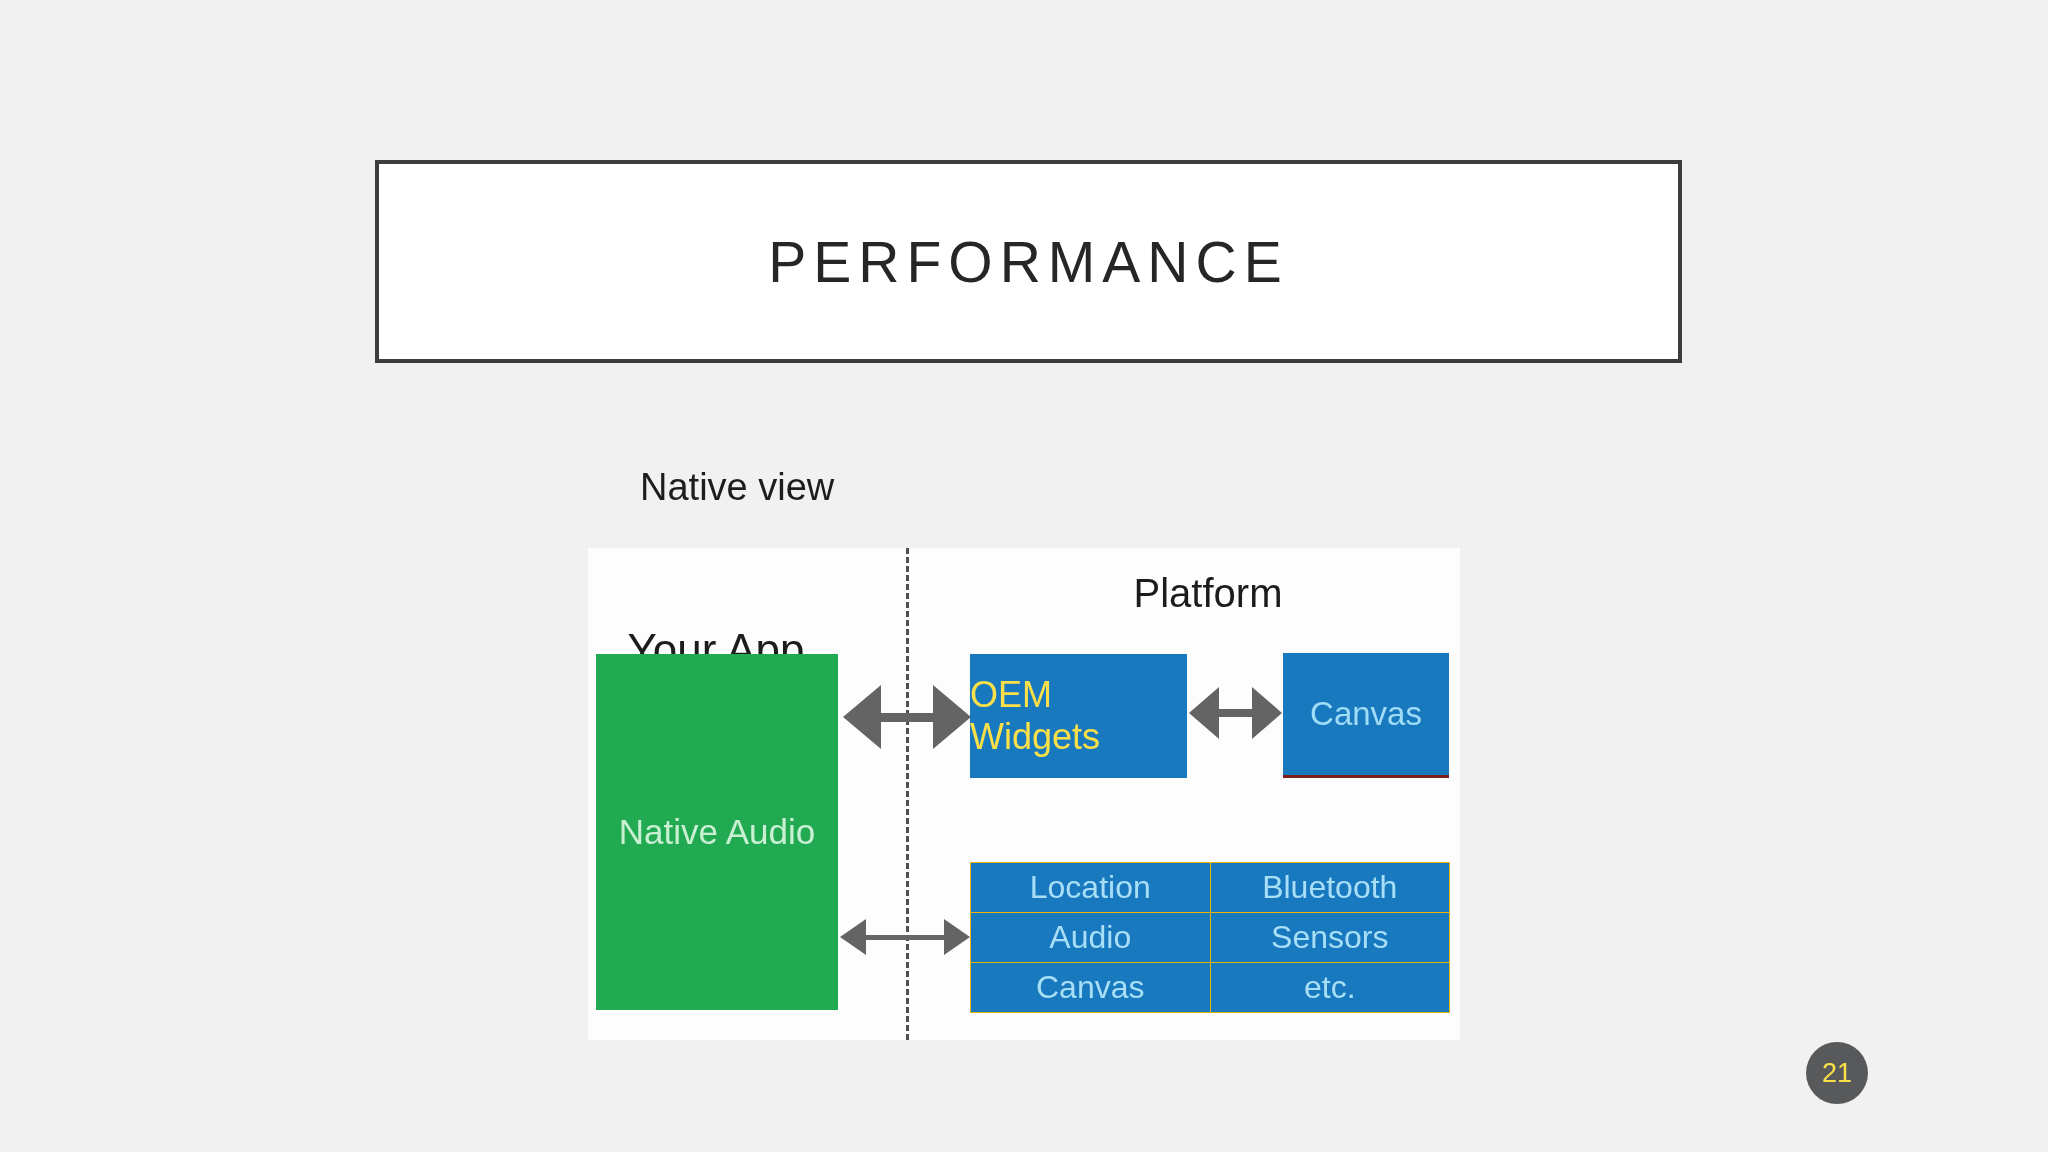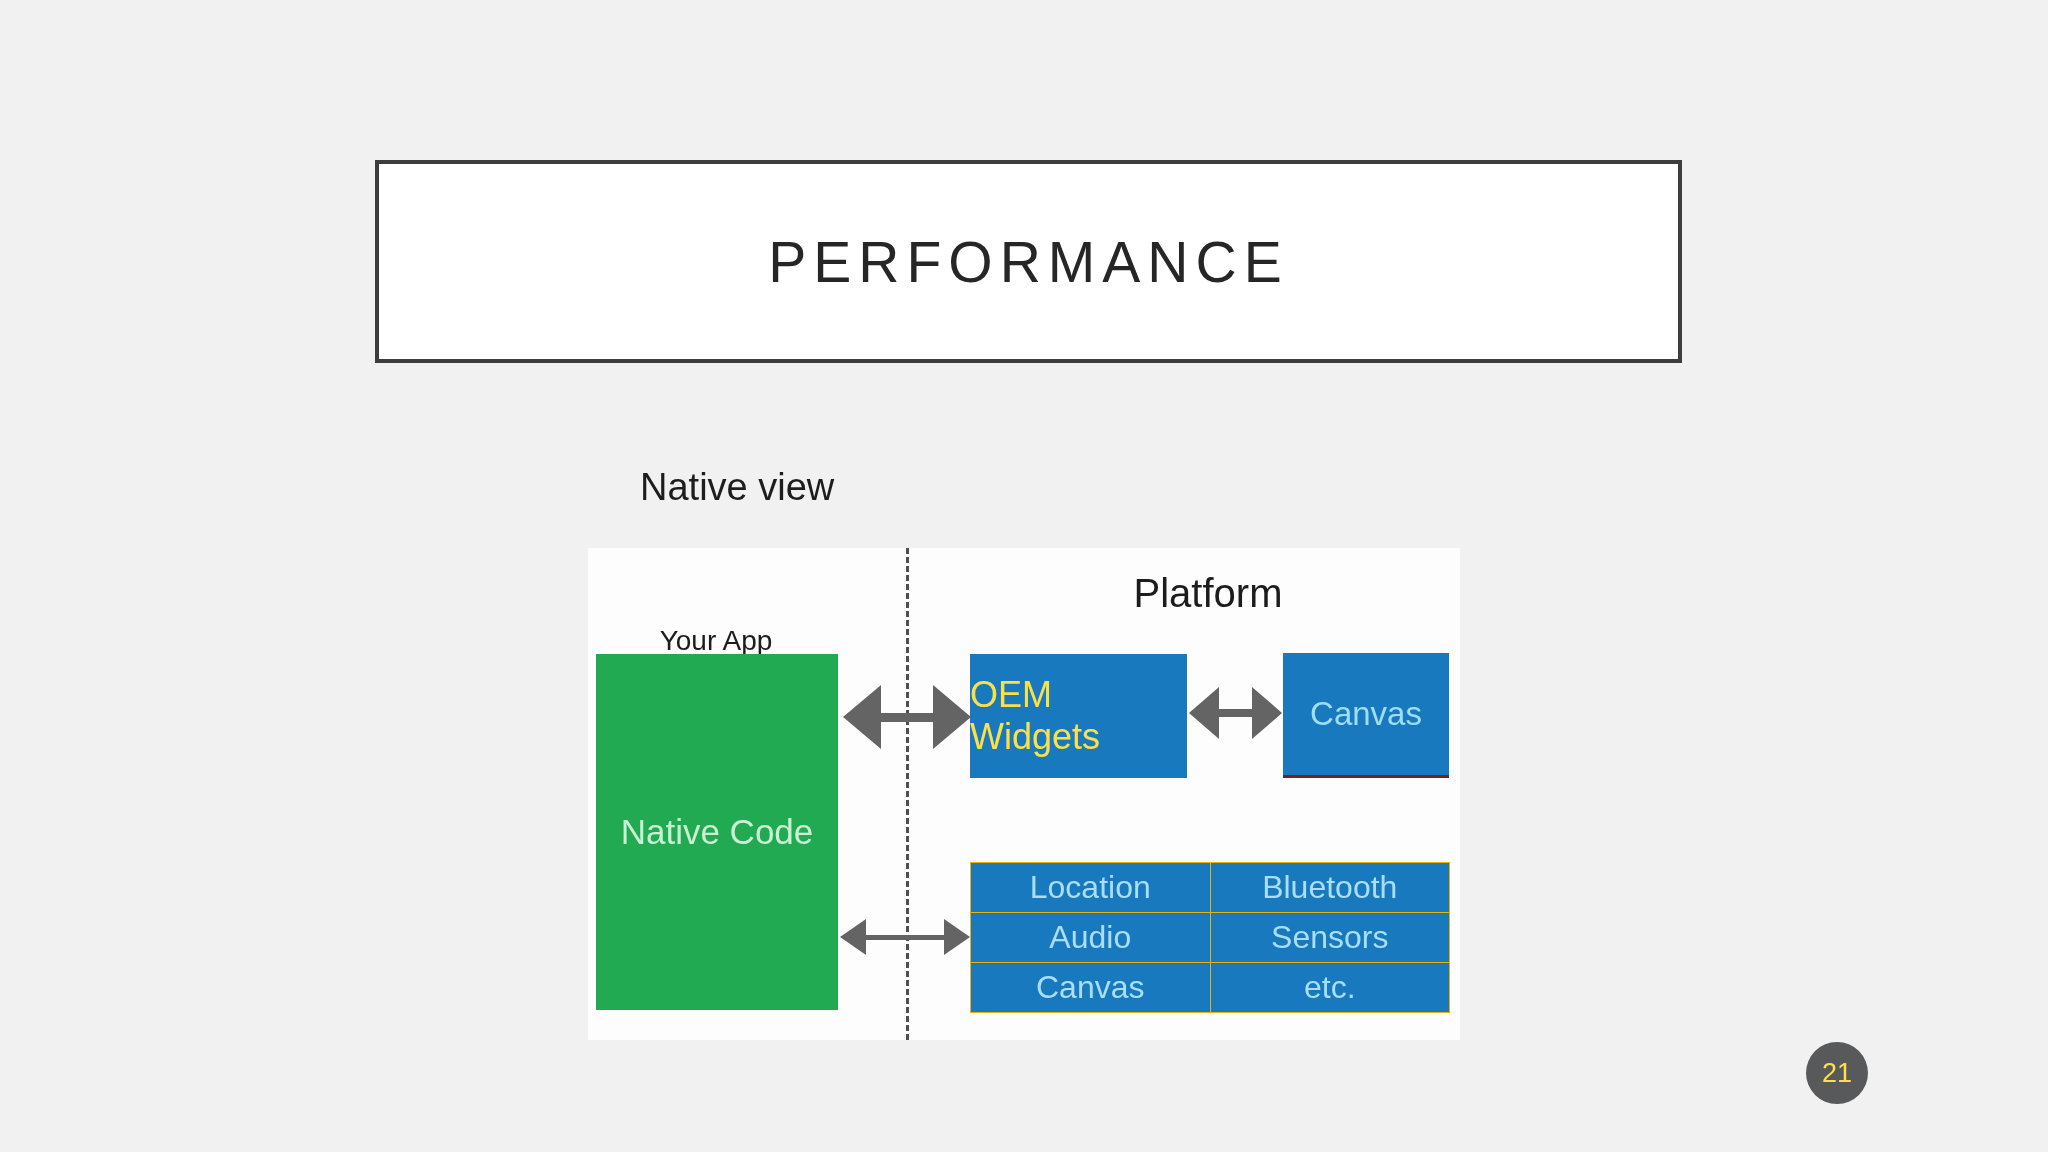--- a/index.html
+++ b/index.html
@@ -41,21 +41,21 @@
     background: #fdfdfe;
   }
   .dashed-divider {
     position: absolute; left: 318px; top: 0; height: 100%;
     width: 0; border-left: 3px dashed #4f4f4f;
   }
   .section-label {
     position: absolute; color: #1c1c1c; text-align: center; margin-top: 21px;
   }
   .platform-label { left: 480px; top: 2px; width: 280px; font-size: 40px; }
-  .your-app-label { left: 28px; top: 56px; width: 200px; font-size: 28px; }
+  .your-app-label { left: 28px; top: 56px; width: 200px; font-size: 44px; }
 
   .native-code-box {
     position: absolute; left: 8px; top: 106px; width: 242px; height: 356px;
     background: var(--green, #21aa51);
     display: flex; align-items: center; justify-content: center;
   }
   .native-code-box .box-label { color: #c9f0d3; font-size: 35px; }
 
   .oem-widgets-box {
     position: absolute; left: 382px; top: 106px; width: 217px; height: 124px;
@@ -145,21 +145,21 @@
 
   <div class="diagram">
 
     <div class="dashed-divider"></div>
 
     <div class="section-label platform-label">Platform</div>
 
     <div class="section-label your-app-label">Your App</div>
 
     <div class="native-code-box">
-      <span class="box-label">Native Code</span>
+      <span class="box-label">Native Audio</span>
     </div>
 
     <div class="arrow arrow-app-widgets">
       <span class="tri tri-left"></span>
       <span class="bar"></span>
       <span class="tri tri-right"></span>
     </div>
 
     <div class="oem-widgets-box">
       <span class="box-label">OEM Widgets</span>

